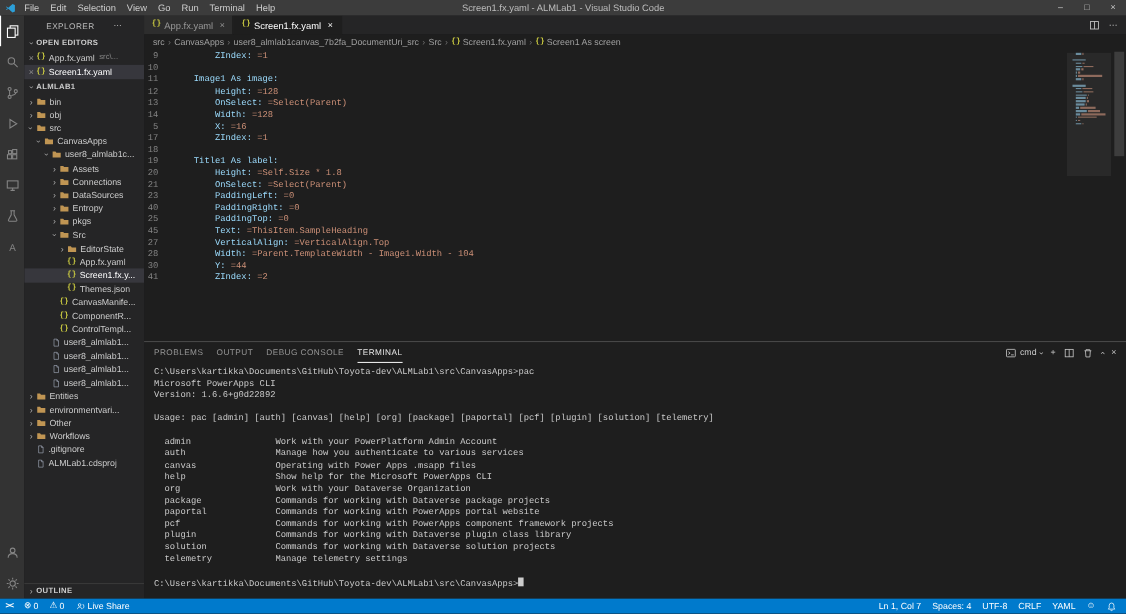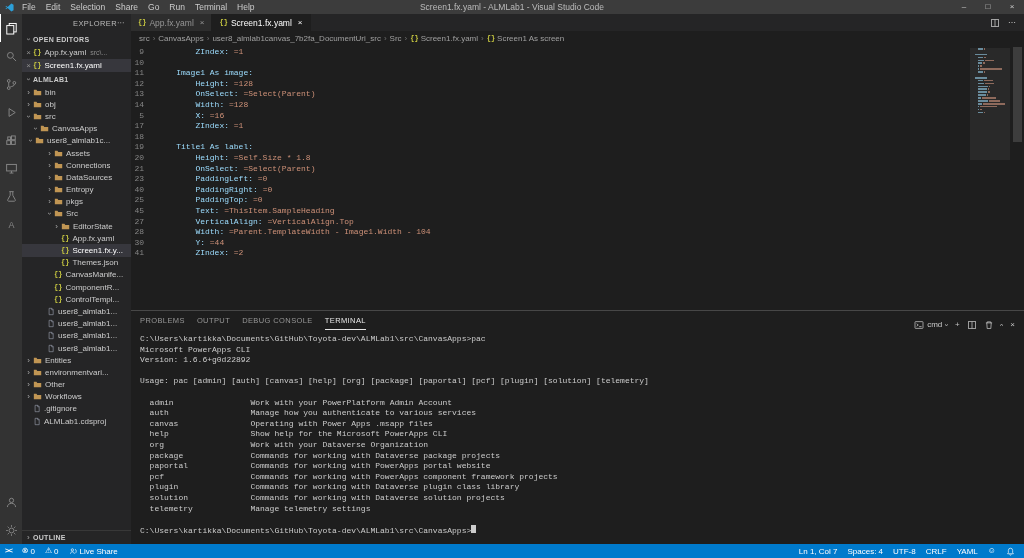--- a/index.html
+++ b/index.html
@@ -22,21 +22,21 @@
 
   
   .main{display:flex;height:530px}
   .activitybar{width:22px;background:#333333;display:flex;flex-direction:column;justify-content:space-between;flex:none}
   .ab-item{height:28px;display:flex;align-items:center;justify-content:center;color:#858585;border-left:1.5px solid transparent}
   .ab-item.active{color:#ffffff;border-left-color:#ffffff}
   .ab-item svg{width:13px;height:13px}
 
   
   .sidebar{width:109px;background:#252526;display:flex;flex-direction:column;overflow:hidden;flex:none}
-  .sidebar-title{height:18px;display:flex;align-items:center;justify-content:flex-end;padding:0 6px;font-size:7.5px;letter-spacing:.4px;color:#bbbbbb}
+  .sidebar-title{height:18px;display:flex;align-items:center;justify-content:space-between;padding:0 20px;font-size:7.5px;letter-spacing:.4px;color:#bbbbbb}
   .section-header{height:14px;display:flex;align-items:center;font-weight:bold;font-size:7px;letter-spacing:.3px;color:#cccccc;padding:0 2px;white-space:nowrap}
   .section-header .chev{width:9px;flex:none;text-align:center;font-weight:normal;color:#aaa}
   .oe-row{height:13px;display:flex;align-items:center;padding:0 2px;white-space:nowrap;overflow:hidden;color:#cccccc}
   .oe-row.active{background:#37373d;color:#ffffff}
   .oe-close{width:9px;flex:none;text-align:center;color:#8f8f8f;font-size:8px}
   .braces{color:var(--braces,#cbcb41);font-family:"Liberation Mono","DejaVu Sans Mono",monospace;font-weight:bold;font-size:7px;margin-right:3px;flex:none}
   .oe-detail{color:#8a8a8a;margin-left:4px;font-size:7px}
   .tree{flex:1;overflow:hidden}
   .tree-row{height:12.2px;display:flex;align-items:center;white-space:nowrap;overflow:hidden;color:#cccccc}
   .tree-row.selected{background:#37373d;color:#ffffff}
@@ -71,21 +71,21 @@
   .minimap{position:absolute;top:3px;right:14px;width:40px;bottom:0;padding-left:2px}
   .mm-line{height:1.6px;margin-bottom:1.3px;display:flex}
   .mm-k{background:rgba(156,220,254,.55);height:100%}
   .mm-v{background:rgba(206,145,120,.6);height:100%;margin-left:1px}
   .mm-slider{position:absolute;left:0;right:0;top:0;height:112px;background:rgba(255,255,255,.05)}
   .scrollbar{position:absolute;top:0;right:0;width:14px;bottom:0}
   .sb-thumb{position:absolute;top:2px;right:2px;width:9px;height:95px;background:rgba(121,121,121,.35)}
 
   
   .panel{height:234px;border-top:1px solid #474747;display:flex;flex-direction:column;flex:none}
-  .panel-header{height:19px;display:flex;align-items:flex-end;padding:0 9px;flex:none}
+  .panel-header{height:19px;display:flex;align-items:center;padding:0 9px;flex:none}
   .panel-tab{margin-right:12px;font-size:7.5px;letter-spacing:.4px;color:#969696;height:19px;line-height:19px;white-space:nowrap}
   .panel-tab.active{color:#e7e7e7;border-bottom:1px solid #e7e7e7}
   .panel-actions{margin-left:auto;display:flex;align-items:center;gap:7px;color:#c5c5c5}
   .panel-actions svg{width:10px;height:10px}
   .pa-label{font-size:8px;color:#cccccc;margin:0 1px}
   .terminal{flex:1;padding:4px 0 0 9px;font-family:"Liberation Mono","DejaVu Sans Mono",monospace;font-size:8px;line-height:10.6px;color:#cccccc;white-space:pre;overflow:hidden}
   .cursor{display:inline-block;width:4.5px;height:8.5px;background:#cccccc;vertical-align:-1px}
 
   
   .statusbar{height:14px;background:var(--accent,#007acc);display:flex;align-items:center;color:#ffffff;font-size:8px;flex:none;padding-right:4px}
@@ -101,21 +101,21 @@
 <div class="titlebar">
   <span class="icon logo">
       <svg viewBox="0 0 16 16">
         <path fill="#2c9fd8" d="M11.3 1 4.6 7.1 1.8 5 .8 5.8 3.6 8 .8 10.2l1 .8 2.8-2.1 6.7 6.1 3.9-1.9V2.9z"></path>
       </svg>
     </span>
   <div class="menubar">
       <span class="menu-item">File</span>
       <span class="menu-item">Edit</span>
       <span class="menu-item">Selection</span>
-      <span class="menu-item">Share</span>
+      <span class="menu-item">View</span>
       <span class="menu-item">Go</span>
       <span class="menu-item">Run</span>
       <span class="menu-item">Terminal</span>
       <span class="menu-item">Help</span>
     </div>
   <div class="window-title">Screen1.fx.yaml - ALMLab1 - Visual Studio Code</div>
   <div class="window-controls">
       <div class="wc"><span class="icon">–</span></div>
       <div class="wc"><span class="icon">□</span></div>
       <div class="wc"><span class="icon">×</span></div>
@@ -267,21 +267,21 @@
         </div>
         <div class="tree-row" style="padding-left: 9px;">
           <span class="chev"><span class="rot90">›</span></span>
           <span class="icon folder-ic">
             <svg viewBox="0 0 16 16">
               <path fill="currentColor" d="M1.5 3.2h4.6l1.5 2h7v7.6h-13.1z"></path>
             </svg>
           </span>
           <span class="tree-label">CanvasApps</span>
         </div>
-        <div class="tree-row" style="padding-left: 4px;">
+        <div class="tree-row" style="padding-left: 16px;">
           <span class="chev"><span class="rot90">›</span></span>
           <span class="icon folder-ic">
             <svg viewBox="0 0 16 16">
               <path fill="currentColor" d="M1.5 3.2h4.6l1.5 2h7v7.6h-13.1z"></path>
             </svg>
           </span>
           <span class="tree-label">user8_almlab1c...</span>
         </div>
         <div class="tree-row" style="padding-left: 23px;">
           <span class="chev">›</span>

